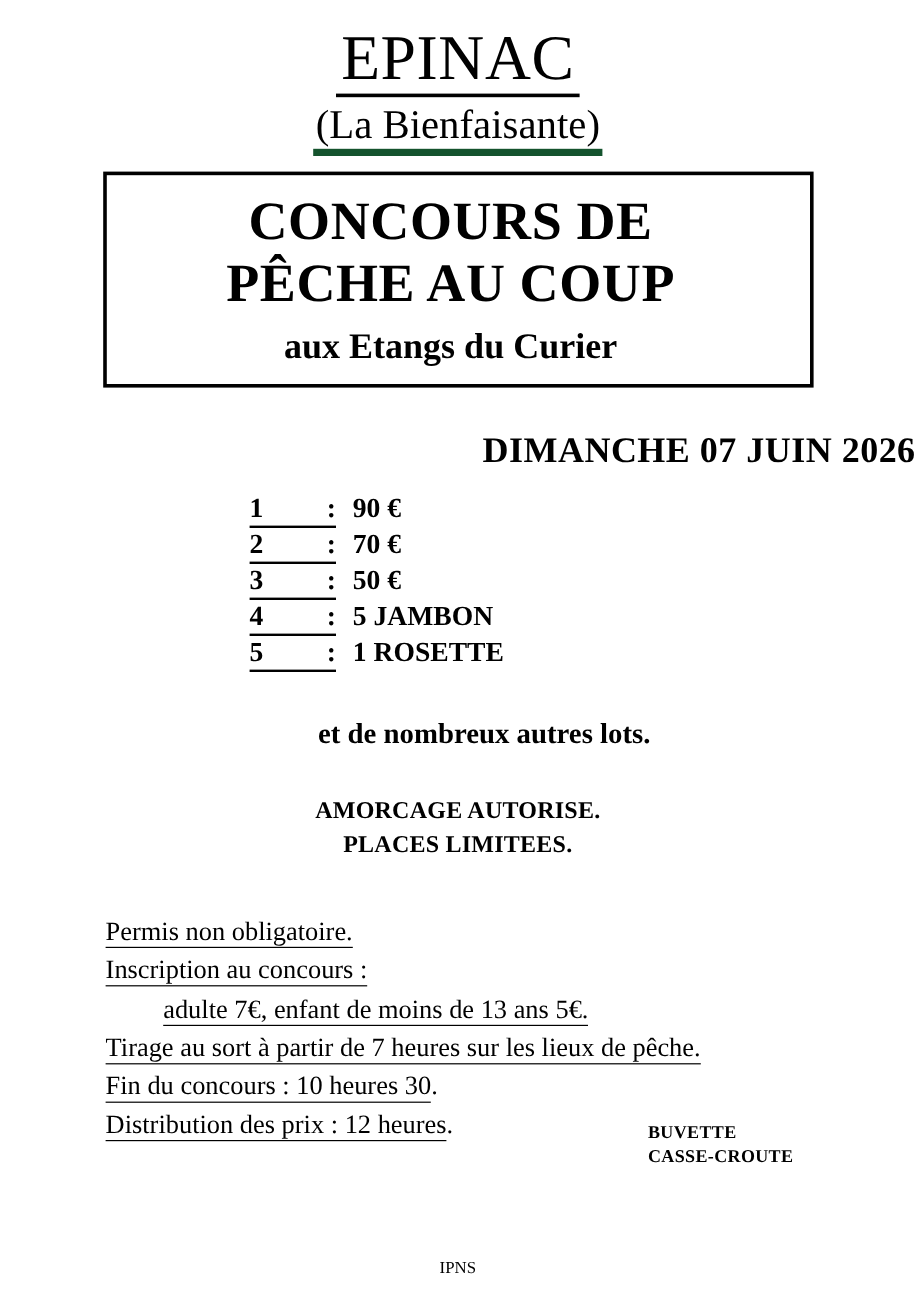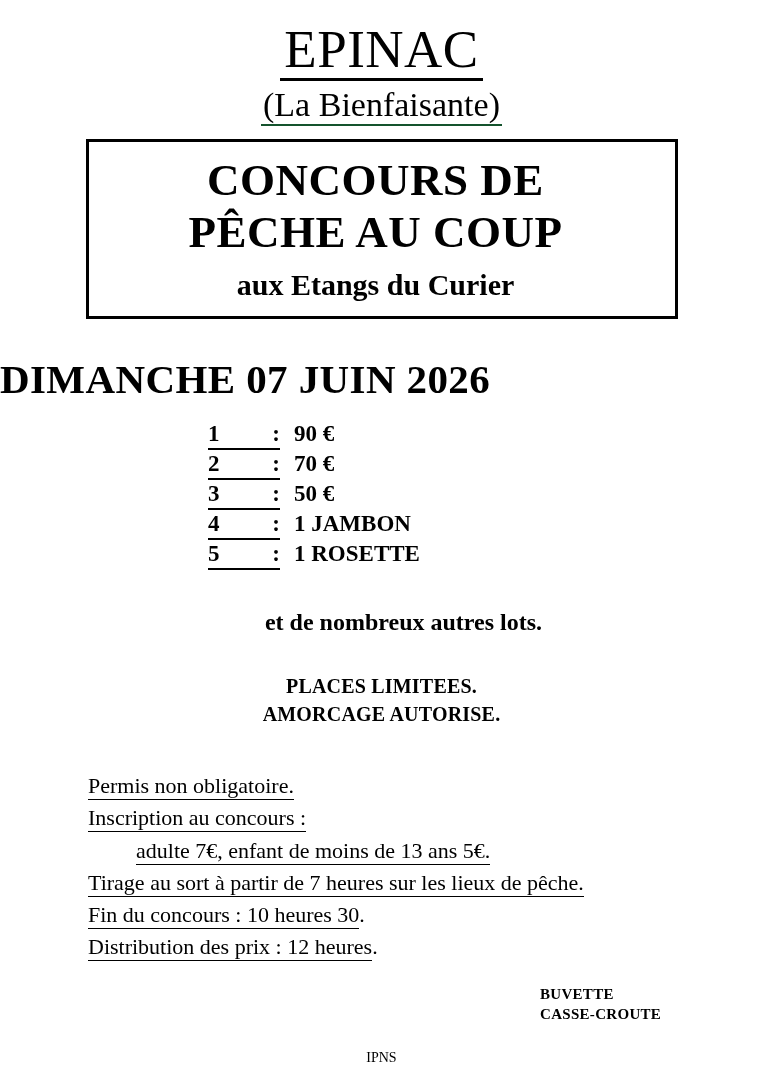--- a/index.html
+++ b/index.html
@@ -35,21 +35,21 @@
     border-bottom: 3px solid #000;
     padding: 0 4px 2px 4px;
   }
   .subtitle-wrap {
     margin-top: 6px;
   }
   .town-sub {
     font-size: 34px;
     line-height: 1.05;
     display: inline-block;
-    border-bottom: 2px solid #14532d;
+    border-bottom: 6px solid #14532d;
     padding: 0 2px 1px 2px;
   }
 
   
   .title-box {
     margin: 13px auto 0 auto;
     width: 592px;
     border: 3px solid #000;
     box-sizing: border-box;
     text-align: center;
@@ -63,23 +63,23 @@
   }
   .title-sub {
     font-weight: bold;
     font-size: 30px;
     line-height: 1.3;
     margin-top: 7px;
   }
 
   
   .date-line {
-    text-align: left;
-    font-weight: bold;
-    font-size: 41px;
+    text-align: right;
+    font-weight: bold;
+    font-size: 30px;
     margin-top: 36px;
     letter-spacing: 0.4px;
   }
 
   
   .prizes {
     margin: 18px 0 0 0;
     padding-left: 208px;
   }
   .prize-row {
@@ -156,21 +156,21 @@
     padding-bottom: 1px;
   }
   .details .indented {
     padding-left: 48px;
   }
 
   
   .buvette {
     position: absolute;
     left: 540px;
-    top: 984px;
+    top: 934px;
     font-weight: bold;
     font-size: 15px;
     line-height: 1.35;
     letter-spacing: 0.3px;
   }
   .ipns {
     position: absolute;
     left: 0;
     right: 0;
     top: 1050px;
@@ -220,37 +220,37 @@
           <span class="rank-num">3</span>
           <span class="rank-colon">:</span>
         </div>
         <div class="prize-value">50 €</div>
       </div>
       <div class="prize-row">
         <div class="rank-cell">
           <span class="rank-num">4</span>
           <span class="rank-colon">:</span>
         </div>
-        <div class="prize-value">1 JAMBON</div>
+        <div class="prize-value">5 JAMBON</div>
       </div>
       <div class="prize-row">
         <div class="rank-cell">
           <span class="rank-num">5</span>
           <span class="rank-colon">:</span>
         </div>
         <div class="prize-value">1 ROSETTE</div>
       </div>
     </div>
 
   <div class="other-lots">et de nombreux autres lots.</div>
 
 
   <div class="notices">
+    <div>AMORCAGE AUTORISE.</div>
     <div>PLACES LIMITEES.</div>
-    <div>AMORCAGE AUTORISE.</div>
   </div>
 
   <div class="details">
       <div class="detail-line"><span class="u">Permis non obligatoire.</span><span></span></div>
       <div class="detail-line"><span class="u">Inscription au concours :</span><span></span></div>
       <div class="detail-line indented"><span class="u">adulte 7€, enfant de moins de 13 ans 5€.</span><span></span></div>
       <div class="detail-line"><span class="u">Tirage au sort à partir de 7 heures sur les lieux de pêche.</span><span></span></div>
       <div class="detail-line"><span class="u">Fin du concours : 10 heures 30</span><span>.</span></div>
       <div class="detail-line"><span class="u">Distribution des prix : 12 heures</span><span>.</span></div>
     </div>

